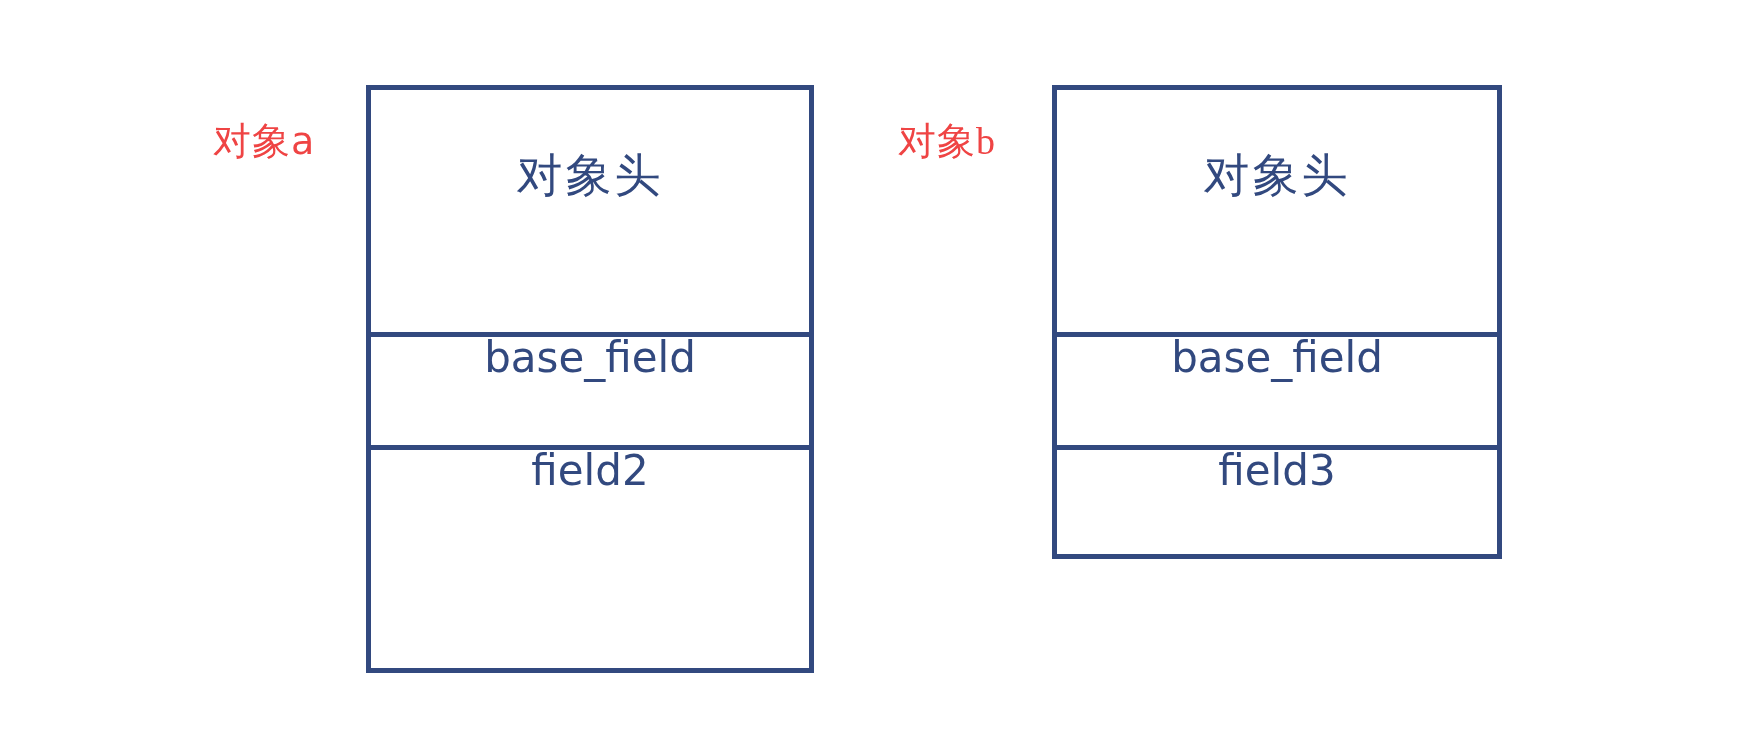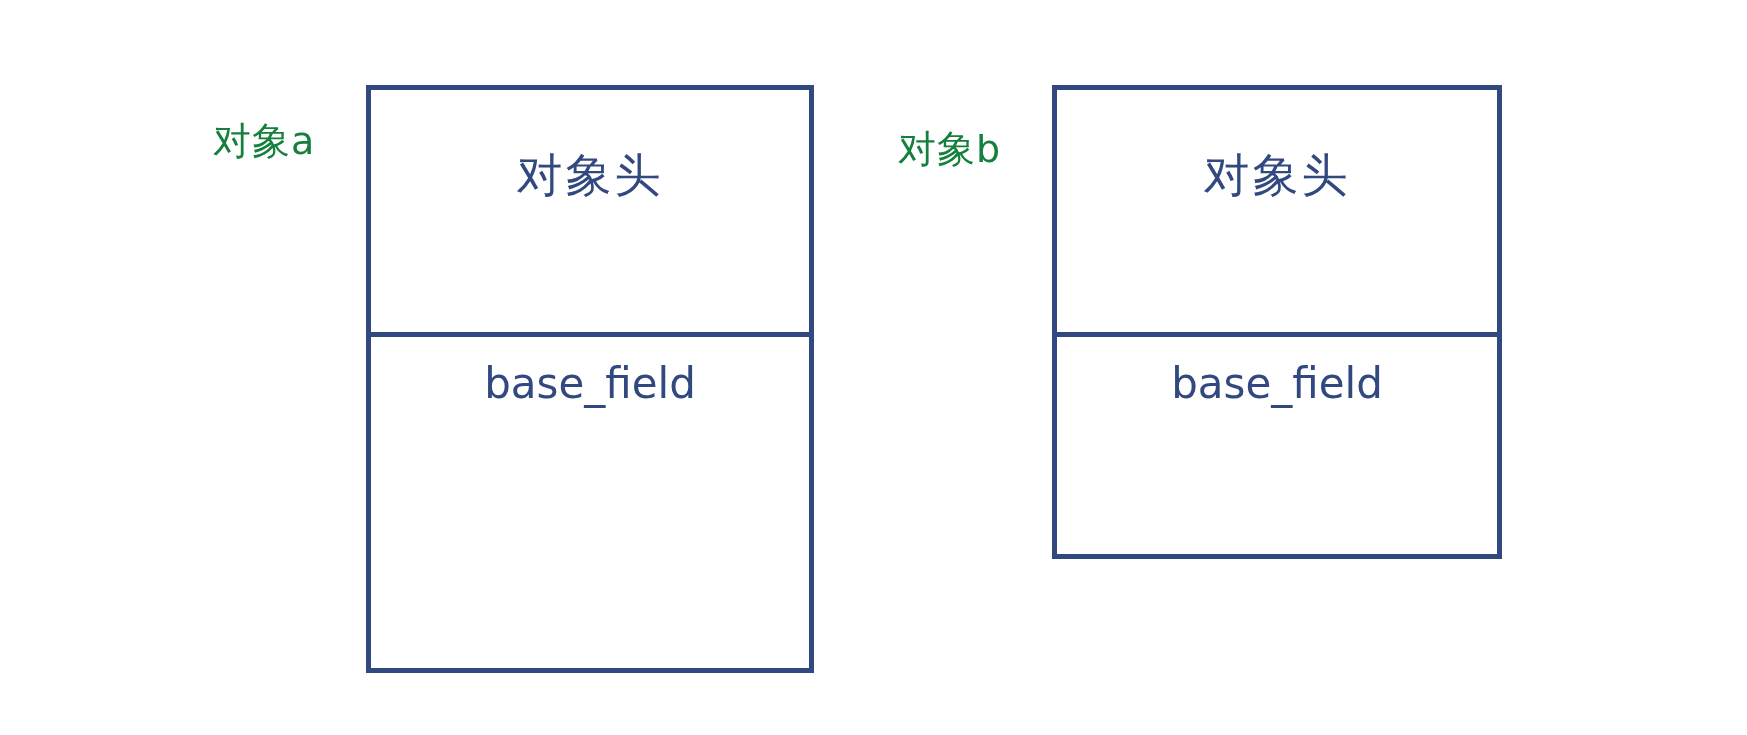--- a/index.html
+++ b/index.html
@@ -65,27 +65,26 @@
   .row-header {
     justify-content: center;
     align-items: flex-start;
     padding-top: 62px;
     border-radius: 28px;
   }
 
   
   .row-field {
     align-items: flex-start;
-    padding-top: 26px;
   }
 
   
   .object-tag {
     position: absolute;
-    color: #15803d;
+    color: #ef4444;
     font-size: 38px;
     letter-spacing: 1px;
     white-space: nowrap;
     line-height: 1;
   }
 
   
   #box-a {
     left: 366px;
     top: 85px;
@@ -101,51 +100,57 @@
     left: 1052px;
     top: 85px;
     width: 450px;
     height: 474px;
   }
   #box-b .row-header   { height: 242px; }
   #box-b .row-base     { height: 113px; }
   #box-b .row-f3       { height: 109px; }
 
   #tag-a { left: 213px; top: 122px; }
-  #tag-b { left: 898px; top: 130px; }
+  #tag-b { left: 898px; top: 122px; font-family: Liberation Serif, serif; }
 </style>
 </head>
 <body>
 
 <div id="canvas" style="background: rgb(255, 255, 255);">
 
   <div class="object-tag" id="tag-a">对象a</div>
 
   <div class="object-box" id="box-a">
 
     <div class="object-row row-header">
       <span class="row-label">对象头</span>
     </div>
 
     <div class="object-row row-field row-base">
       <span class="row-label">base_field</span>
     </div>
 
 
+    <div class="object-row row-field row-f2">
+      <span class="row-label">field2</span>
+    </div>
 
   </div>
 
   <div class="object-tag" id="tag-b">对象b</div>
 
   <div class="object-box" id="box-b">
 
     <div class="object-row row-header">
       <span class="row-label">对象头</span>
     </div>
 
     <div class="object-row row-field row-base">
       <span class="row-label">base_field</span>
     </div>
 
+    <div class="object-row row-field row-f3">
+      <span class="row-label">field3</span>
+    </div>
 
   </div>
 
 </div>
 
 </body></html>

